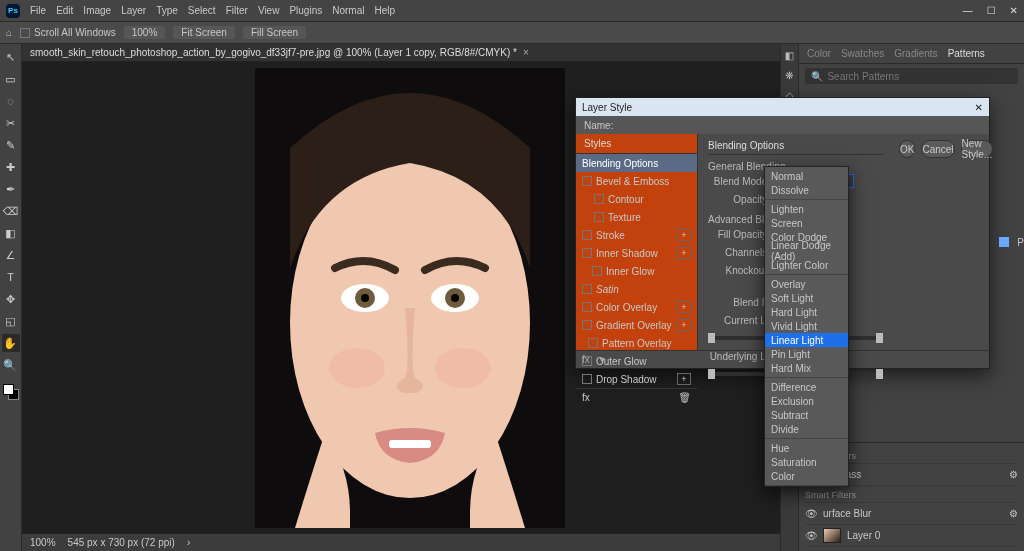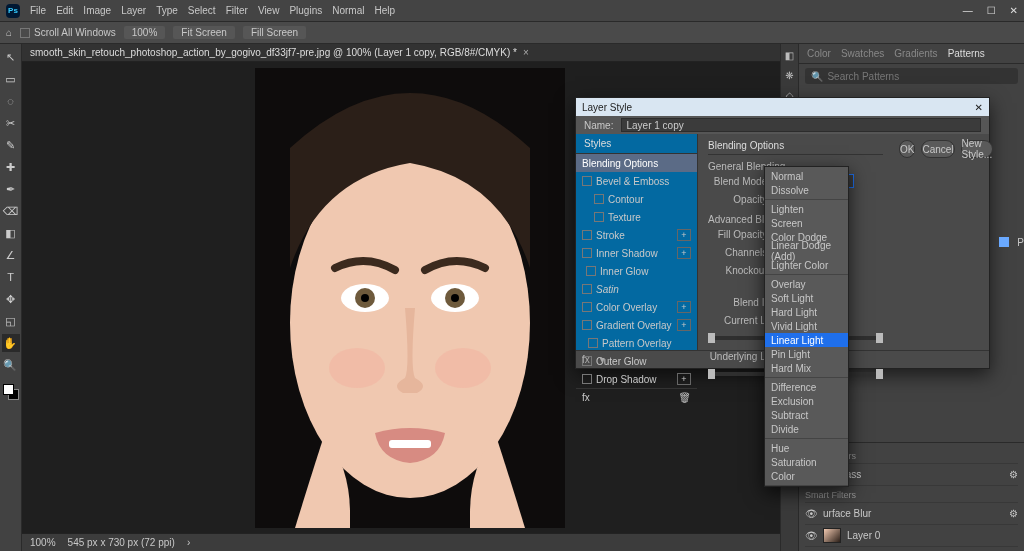--- a/index.html
+++ b/index.html
@@ -42,21 +42,21 @@
   .lrow .eye { width: 12px; text-align: center; }
   .lrow .thumb { width: 18px; height: 15px; background: #111; border: 1px solid #222; }
   .sect-hdr { color: #999; font-size: 9px; margin-top: 4px; border-bottom: 1px solid #383838; padding-bottom: 2px; }
   
   .dialog { position: absolute; left: 575px; top: 97px; width: 415px; height: 272px; background: #4a4a4a; border: 1px solid #222; box-shadow: 0 6px 18px rgba(0,0,0,0.6); display: flex; flex-direction: column; }
   .dialog .titlebar { height: 18px; background: #d9e6f2; color: #222; display: flex; align-items: center; padding: 0 6px; }
   .dialog .titlebar .tclose { margin-left: auto; cursor: pointer; }
   .dialog .namebar { height: 18px; display: flex; align-items: center; padding: 0 8px; gap: 8px; background: #565656; }
   .dialog .namebar input { flex: 1; background: #3b3b3b; border: 1px solid #2c2c2c; color: #ccc; height: 14px; padding: 0 4px; font-size: 10px; }
   .dialog .body { flex: 1; display: flex; min-height: 0; }
-  .dlg-left { width: 122px; background: #0369a1; border-right: 1px solid #333; display: flex; flex-direction: column; }
+  .dlg-left { width: 122px; background: #c2410c; border-right: 1px solid #333; display: flex; flex-direction: column; }
   .dlg-left .hdr { padding: 4px 8px; color: #ddd; border-bottom: 1px solid #333; }
   .fxrow { display: flex; align-items: center; height: 18px; padding: 0 6px; gap: 4px; cursor: default; }
   .fxrow.active { background: #5b6b86; color: #fff; }
   .fxrow .plus { margin-left: auto; width: 14px; height: 12px; border: 1px solid #666; display: flex; align-items: center; justify-content: center; font-size: 9px; }
   .fxrow .cbx { width: 10px; height: 10px; border: 1px solid #777; }
   .dlg-mid { flex: 1; padding: 6px 10px; }
   .dlg-mid .subhdr { color: #ddd; }
   .dlg-mid .black-rule { height: 1px; background: #333; margin: 3px 0 6px; }
   .lbl-row { display: flex; align-items: center; height: 18px; gap: 6px; }
   .lbl-row .lbl { color: #bbb; text-align: right; width: 62px; }
@@ -206,21 +206,20 @@
   <div class="dicon">▤</div>
 </div>
 
 <div class="dialog">
   <div class="titlebar">
     <span>Layer Style</span>
     <span class="tclose">✕</span>
   </div>
   <div class="namebar">
     <span>Name:</span>
-    <input value="Layer 1 copy" style="">
   </div>
   <div class="body">
     <div class="dlg-left">
       <div class="hdr">Styles</div>
       <div id="fx-list">
           <div class="fxrow active" style="padding-left: 6px;">
             <span>Blending Options</span>
           </div>
           <div class="fxrow" style="padding-left: 6px;">
             <span class="cbx"></span>
@@ -237,21 +236,21 @@
           <div class="fxrow" style="padding-left: 6px;">
             <span class="cbx"></span>
             <span>Stroke</span>
             <span class="plus">+</span>
           </div>
           <div class="fxrow" style="padding-left: 6px;">
             <span class="cbx"></span>
             <span>Inner Shadow</span>
             <span class="plus">+</span>
           </div>
-          <div class="fxrow" style="padding-left: 10px;">
+          <div class="fxrow" style="padding-left: 16px;">
             <span class="cbx"></span>
             <span>Inner Glow</span>
           </div>
           <div class="fxrow" style="padding-left: 6px; font-style: italic;">
             <span class="cbx"></span>
             <span>Satin</span>
           </div>
           <div class="fxrow" style="padding-left: 6px;">
             <span class="cbx"></span>
             <span>Color Overlay</span>

